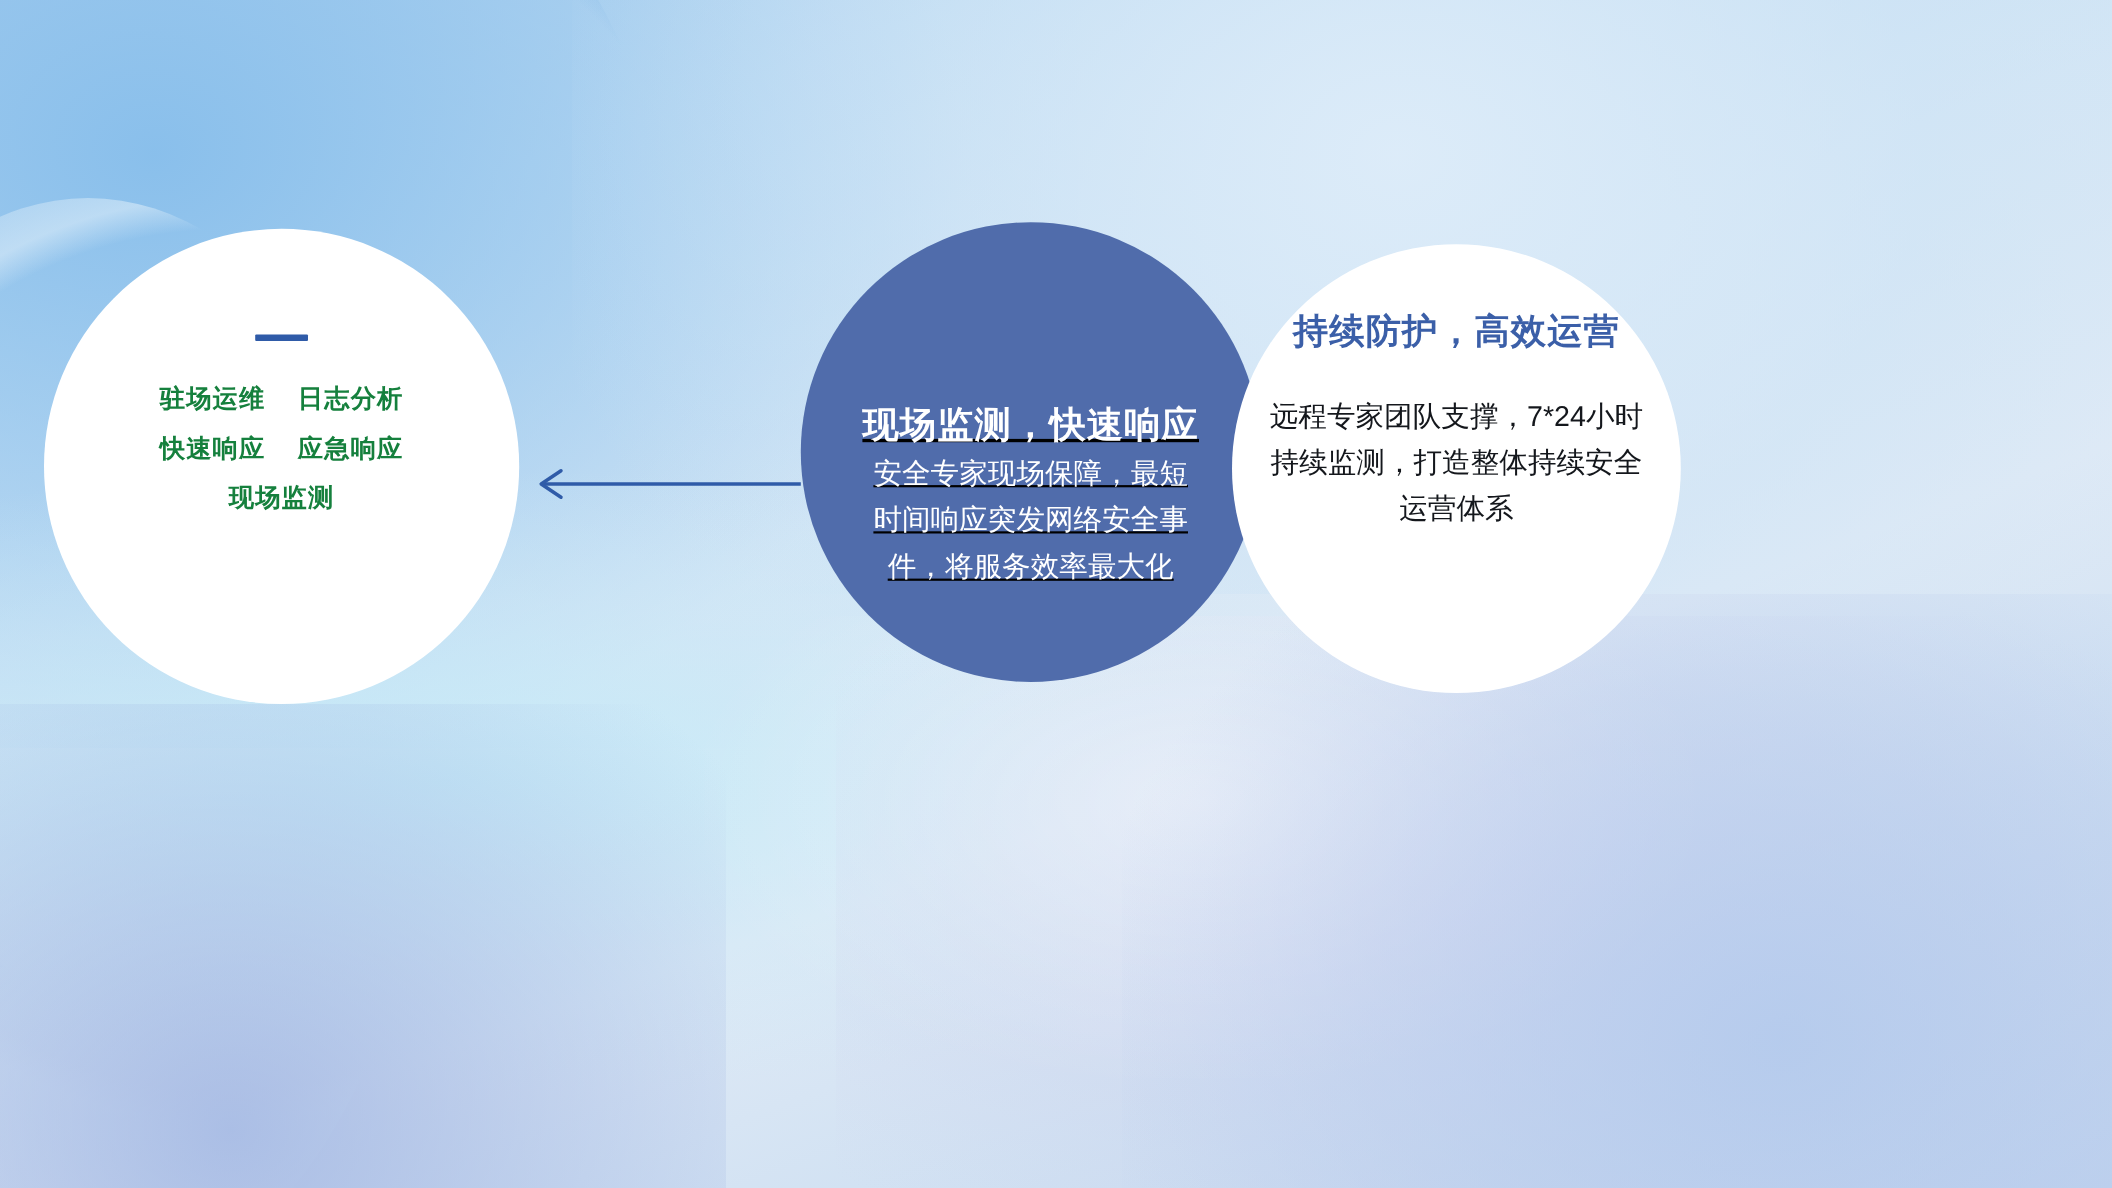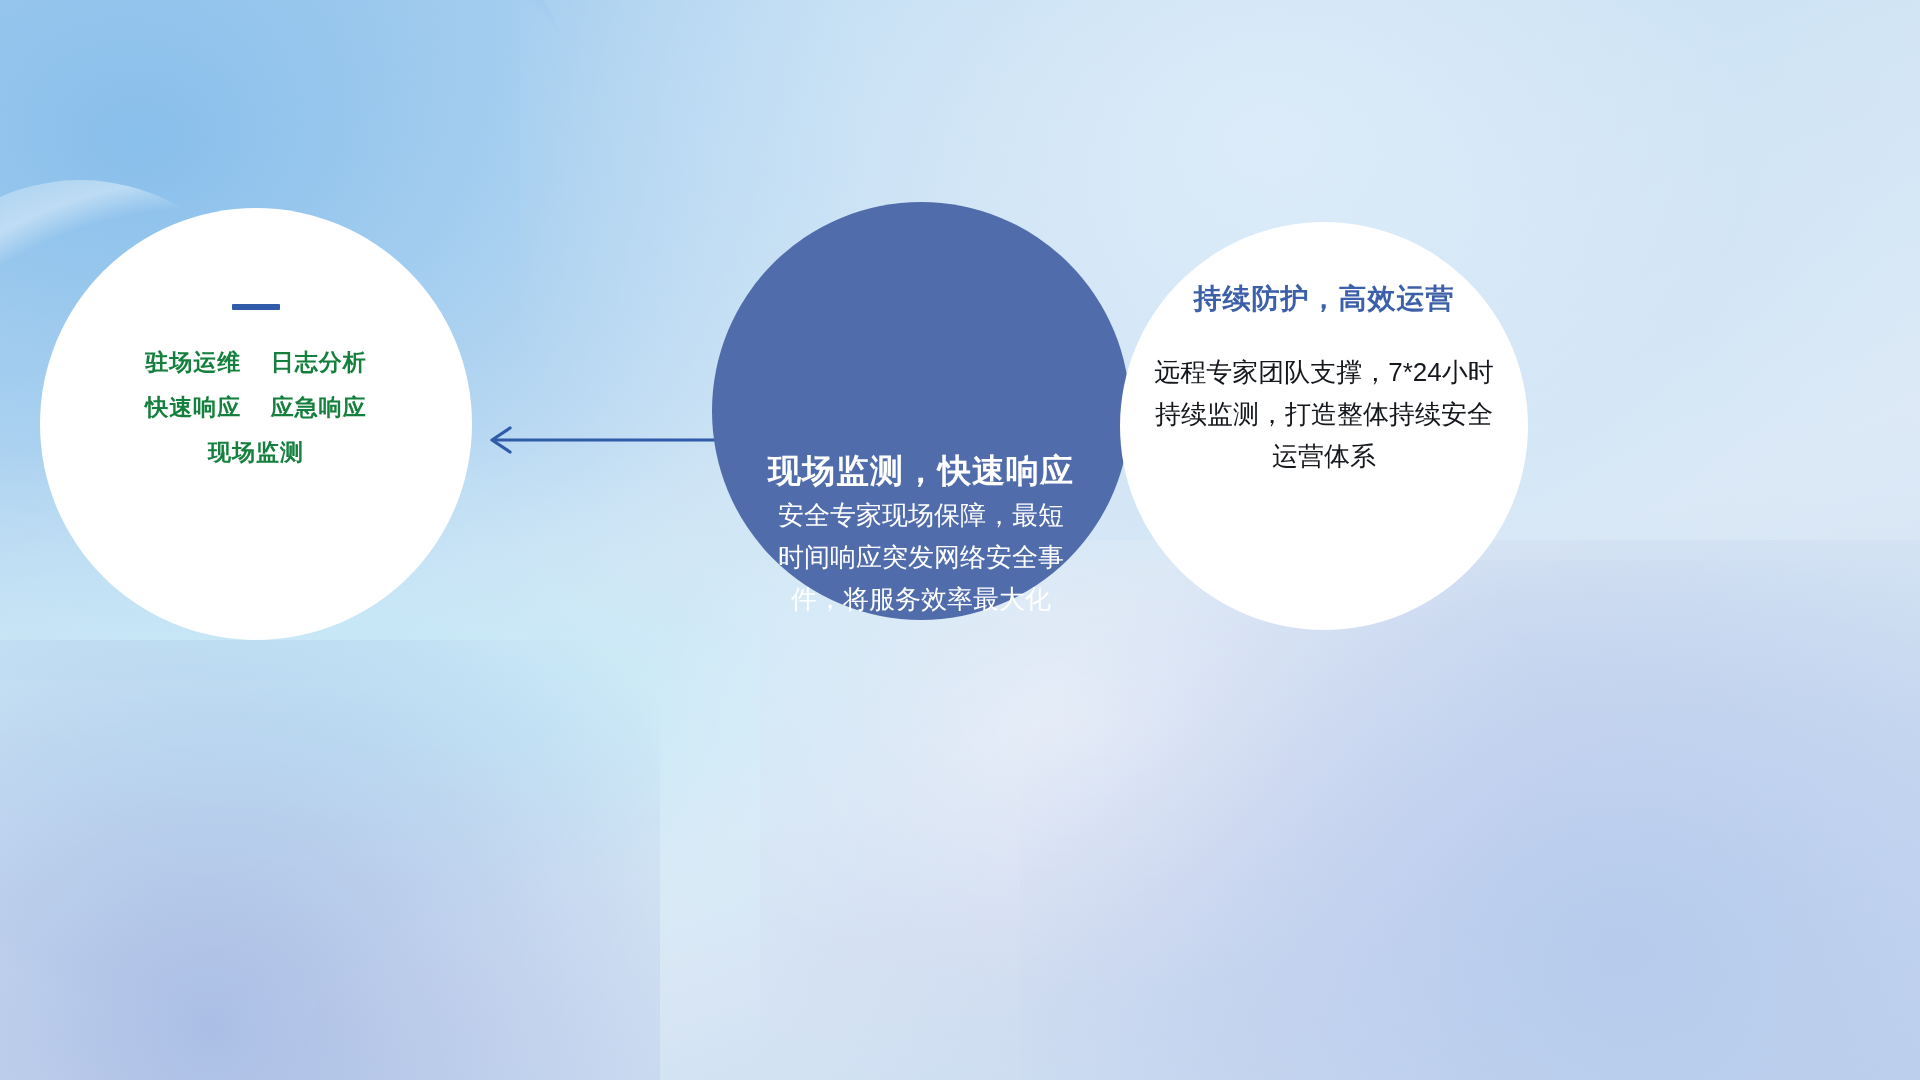--- a/index.html
+++ b/index.html
@@ -62,25 +62,26 @@
     box-sizing:border-box;
   }
   #circle-left{
     left:40px;top:208px;width:432px;height:432px;
     background:#ffffff;
     z-index:3;
     justify-content:flex-start;
     padding-top:96px;
   }
   #circle-mid{
-    left:712px;top:202px;width:418px;height:418px;
+    left:728px;top:202px;width:418px;height:418px;
     background:#506cab;
     z-index:4;
-    justify-content:flex-end;
+    justify-content:center;
     padding-top:78px;
+    text-decoration:underline;
   }
   #circle-right{
     left:1120px;top:222px;width:408px;height:408px;
     background:#ffffff;
     z-index:5;
     justify-content:flex-start;
     padding-top:58px;
   }
 
   
@@ -102,21 +103,21 @@
     font-size:33px;font-weight:bold;color:#ffffff;letter-spacing:1px;
     white-space:nowrap;text-align:center;
   }
   .body-white{
     font-size:26px;color:#ffffff;line-height:1.62;text-align:center;
     width:306px;
   }
 
   
   .title-blue{
-    font-size:28px;font-weight:bold;color:#3b5fa8;letter-spacing:1px;
+    font-size:32px;font-weight:bold;color:#3b5fa8;letter-spacing:1px;
     white-space:nowrap;
   }
   .body-dark{
     margin-top:33px;
     font-size:26px;color:#14171c;line-height:1.62;text-align:center;
     width:350px;
   }
 
   
   #arrow{

